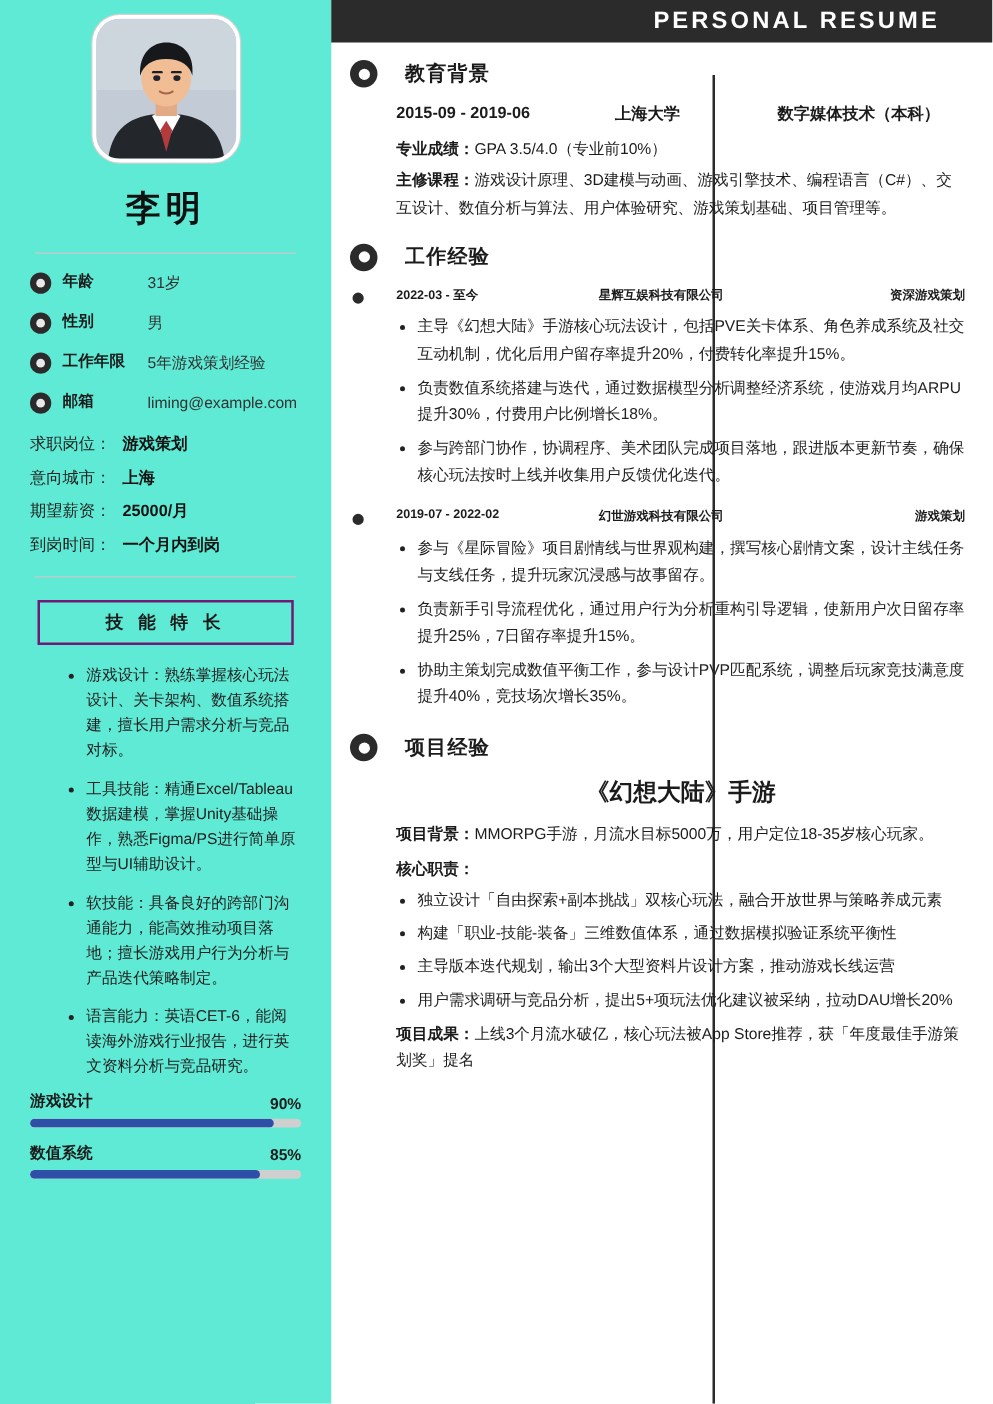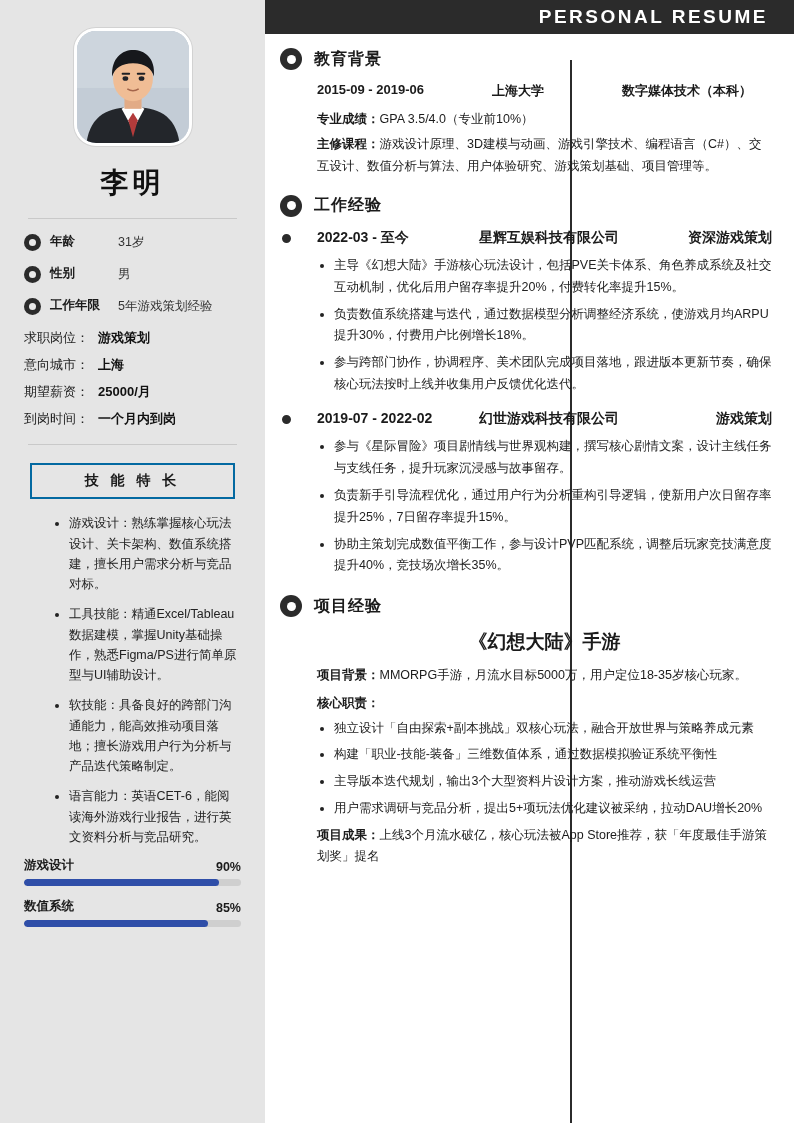--- a/index.html
+++ b/index.html
@@ -14,35 +14,35 @@
     overflow: hidden;
   }
   .page { position: relative; width: 794px; height: 1123px; display: flex; }
 
   
   .banner {
     position: absolute;
     left: 265px; top: 0; right: 0; height: 34px;
     background: #2b2b2b;
     display: flex; align-items: center; justify-content: flex-end;
-    padding-right: 26px;
+    padding-right: 42px;
     z-index: 5;
   }
   .banner-title {
     color: #ffffff;
     font-size: 19px;
     letter-spacing: 2.5px;
     font-weight: bold;
   }
 
   
   .sidebar {
     width: 265px;
-    background: #e5e5e5;
-    padding: 28px 24px 0 24px;
+    background: #5eead4;
+    padding: 12px 24px 0 24px;
     position: relative;
   }
   .avatar-wrap {
     width: 118px; height: 118px;
     margin: 0 auto;
     border-radius: 22px;
     background: #cfd6dd;
     border: 3px solid #ffffff;
     box-shadow: 0 0 0 1px #d2d2d2;
     overflow: hidden;
@@ -94,21 +94,21 @@
     word-break: break-all;
   }
 
   .job-list { margin: 10px 0 0 0; padding: 0; list-style: none; }
   .job-row { display: flex; margin-bottom: 9px; font-size: 13px; }
   .job-label { width: 74px; flex: 0 0 74px; color: #222; }
   .job-value { font-weight: bold; color: #111; }
 
   .skills-title-box {
     margin: 18px 6px 14px 6px;
-    border: 2px solid #0369a1;
+    border: 2px solid #701a75;
     text-align: center;
     padding: 7px 0;
     font-weight: bold;
     font-size: 14px;
     letter-spacing: 4px;
   }
 
   .skill-items { margin: 0; padding: 0 0 0 14px; }
   .skill-items li {
     font-size: 12.5px;
@@ -150,21 +150,21 @@
     margin-left: -11px;
     flex: 0 0 22px;
     z-index: 2;
   }
   .sec-dot::after {
     content: "";
     position: absolute; left: 6.5px; top: 6.5px;
     width: 9px; height: 9px; border-radius: 50%; background: #ffffff;
   }
   .sec-title {
-    font-size: 16px; font-weight: bold; margin-left: 12px; letter-spacing: 1px;
+    font-size: 16px; font-weight: bold; margin-left: 22px; letter-spacing: 1px;
   }
   .sec-body { padding-left: 26px; position: relative; }
 
   .edu-row {
     display: flex;
     font-weight: bold;
     font-size: 13px;
     margin-bottom: 9px;
   }
   .edu-date { width: 175px; flex: 0 0 175px; }
@@ -178,21 +178,21 @@
     position: absolute;
     left: -37px; top: 3px;
     width: 13px; height: 13px; border-radius: 50%;
     background: #2b2b2b;
     border: 2px solid #ffffff;
     z-index: 2;
   }
   .job-head {
     display: flex;
     font-weight: bold;
-    font-size: 14px;
+    font-size: 10px;
     margin-bottom: 8px;
   }
   .jh-date { width: 162px; flex: 0 0 162px; }
   .jh-company { width: 176px; flex: 0 0 176px; }
   .jh-role { flex: 1; text-align: right; }
   ul.dots { margin: 0; padding-left: 17px; }
   ul.dots li {
     font-size: 12.5px;
     line-height: 1.75;
     margin-bottom: 5px;
@@ -256,20 +256,25 @@
       </li>
       <li class="info-row">
         <span class="bullet-icon"></span>
         <span class="info-label">性别</span>
         <span class="info-value">男</span>
       </li>
       <li class="info-row">
         <span class="bullet-icon"></span>
         <span class="info-label">工作年限</span>
         <span class="info-value">5年游戏策划经验</span>
+      </li>
+      <li class="info-row">
+        <span class="bullet-icon"></span>
+        <span class="info-label">邮箱</span>
+        <span class="info-value">liming@example.com</span>
       </li>
     </ul>
 
     <ul class="job-list">
       <li class="job-row">
         <span class="job-label">求职岗位：</span>
         <span class="job-value">游戏策划</span>
       </li>
       <li class="job-row">
         <span class="job-label">意向城市：</span>

